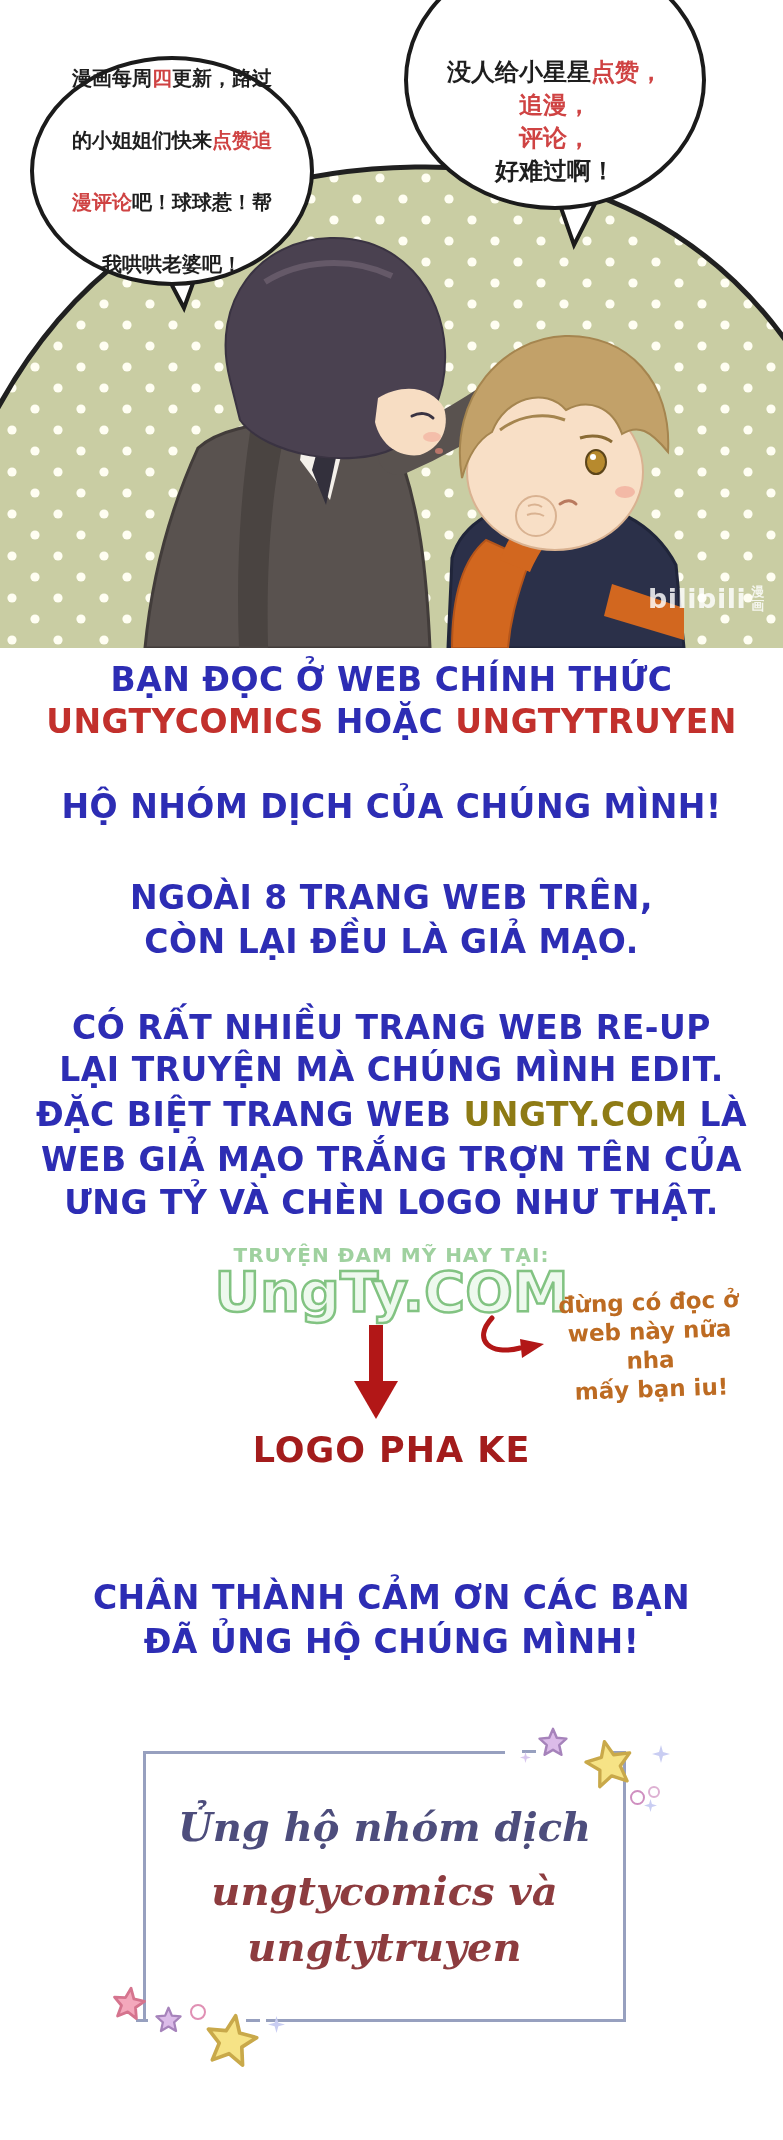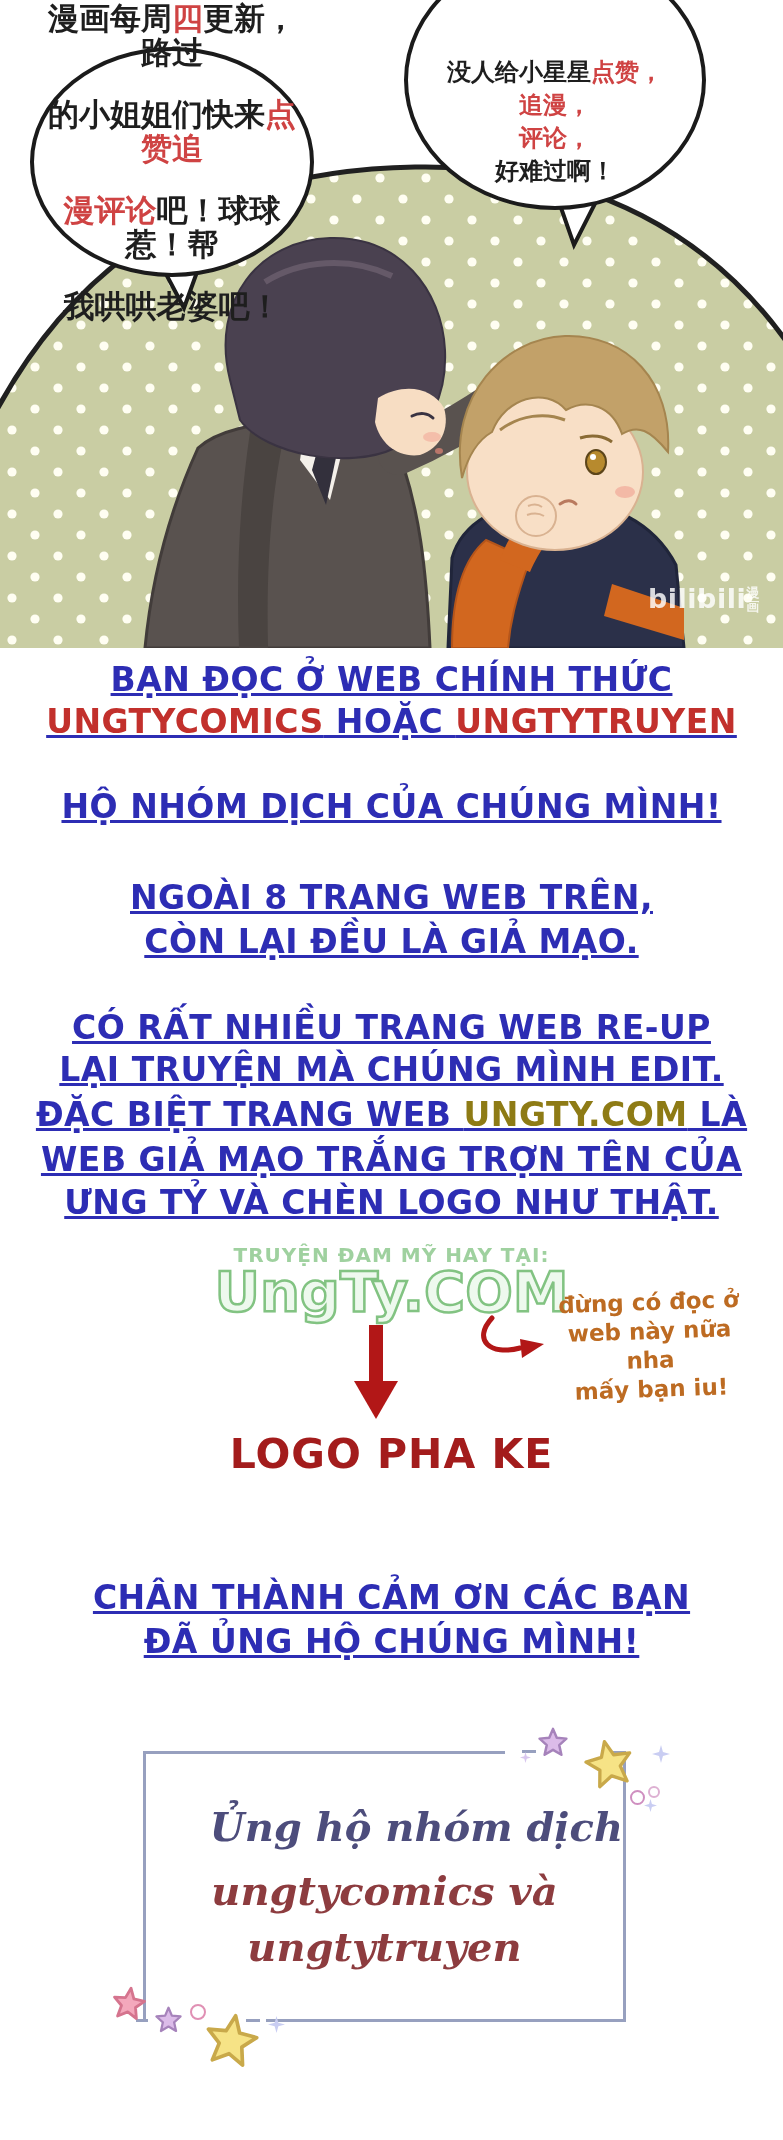--- a/index.html
+++ b/index.html
@@ -3,48 +3,48 @@
 <meta charset="utf-8">
 <style>
   html,body{margin:0;padding:0;background:#ffffff;}
   #canvas{position:relative;width:783px;height:2140px;margin:0 auto;background:#fff;overflow:hidden;
           font-family:"DejaVu Sans","Liberation Sans",sans-serif;}
   
   #illustration{position:absolute;left:0;top:0;width:783px;height:648px;}
   .bubble{position:absolute;background:#fff;border:4px solid #1b1b1b;border-radius:50%;
           display:flex;flex-direction:column;align-items:center;text-align:center;
           font-weight:700;color:#1e1e1e;z-index:3;}
-  #bubble-left{left:30px;top:47px;width:276px;height:222px;justify-content:center;
-               font-size:31px;line-height:34px;gap:28px;}
+  #bubble-left{left:30px;top:56px;width:276px;height:222px;justify-content:center;
+               font-size:20px;line-height:34px;gap:28px;}
   #bubble-right{left:404px;top:-50px;width:302px;height:260px;justify-content:flex-end;
                 padding-bottom:18px;box-sizing:border-box;font-size:24px;line-height:33px;}
   .cjk-red{color:#cf4343;}
-  #watermark{position:absolute;left:648px;top:583px;display:flex;align-items:flex-end;
+  #watermark{position:absolute;left:648px;top:583px;display:flex;align-items:center;gap:5px;
              color:rgba(255,255,255,0.82);z-index:2;}
   #watermark .brand{font-size:27px;font-weight:800;letter-spacing:.5px;}
   #watermark .cncol{display:flex;flex-direction:column;font-size:13px;line-height:14px;font-weight:700;}
   
   .line{position:absolute;left:0;width:100%;text-align:center;font-weight:800;
-        font-size:33px;line-height:42px;letter-spacing:.5px;color:#2d2db4;text-decoration:underline;}
+        font-size:33px;line-height:42px;letter-spacing:.5px;color:#2d2db4;}
   .t-red{color:#c2302c;}
   .t-olive{color:#8e7b15;}
   
   #fake-tagline{position:absolute;left:0;top:1243px;width:100%;text-align:center;
         font-weight:800;font-size:20px;letter-spacing:1px;color:#9fd19f;}
   #fake-logo{position:absolute;left:0;top:1262px;width:100%;text-align:center;
         font-weight:800;font-size:56px;line-height:60px;color:#eef9ee;
         -webkit-text-stroke:2.5px #82c382;text-shadow:0 0 1px #82c382;}
   #fake-note{position:absolute;left:540px;top:1288px;width:220px;text-align:center;
         font-weight:800;font-size:23px;line-height:29px;color:#bd6b22;transform:rotate(-2deg);}
   #logo-fake-label{position:absolute;left:0;top:1430px;width:100%;text-align:center;
-        font-weight:800;font-size:41px;letter-spacing:1px;color:#a31c1c;}
+        font-weight:800;font-size:35px;letter-spacing:1px;color:#a31c1c;}
   
   #support-box{position:absolute;left:143px;top:1751px;width:483px;height:271px;
         border:3px solid #97a0bf;box-sizing:border-box;z-index:3;
-        display:flex;flex-direction:column;justify-content:center;align-items:flex-end;gap:8px;}
+        display:flex;flex-direction:column;justify-content:center;align-items:center;gap:8px;}
   .script-line{font-family:"DejaVu Serif","Liberation Serif",serif;font-style:italic;font-weight:700;
         font-size:40px;line-height:56px;color:#4d4d7c;text-align:center;}
   .script-maroon{color:#8d3c3f;}
   .border-gap{position:absolute;background:#fff;z-index:4;}
   .border-dash{position:absolute;background:#97a0bf;height:3px;z-index:4;}
   .deco{position:absolute;z-index:5;}
   .ring{position:absolute;border-radius:50%;z-index:5;}
 </style>
 </head>
 <body>

